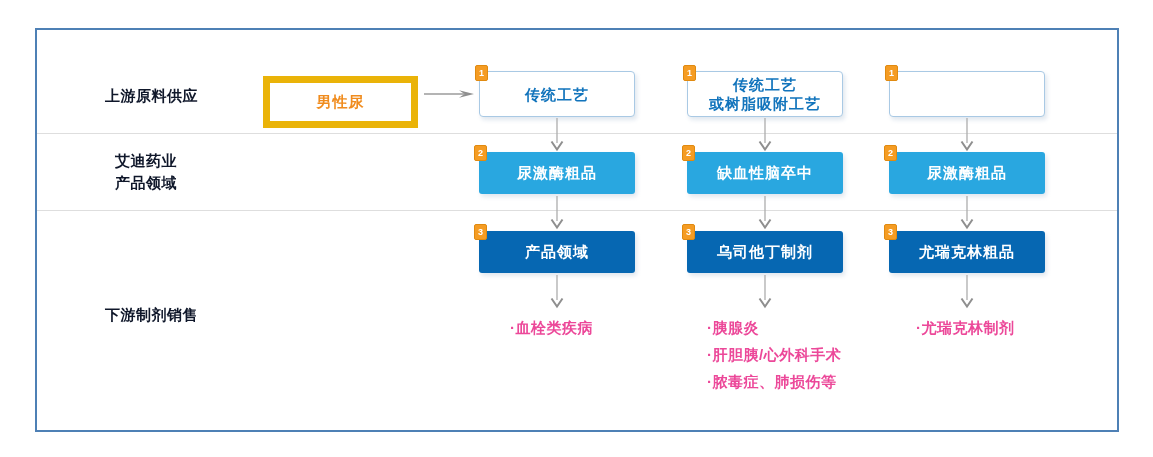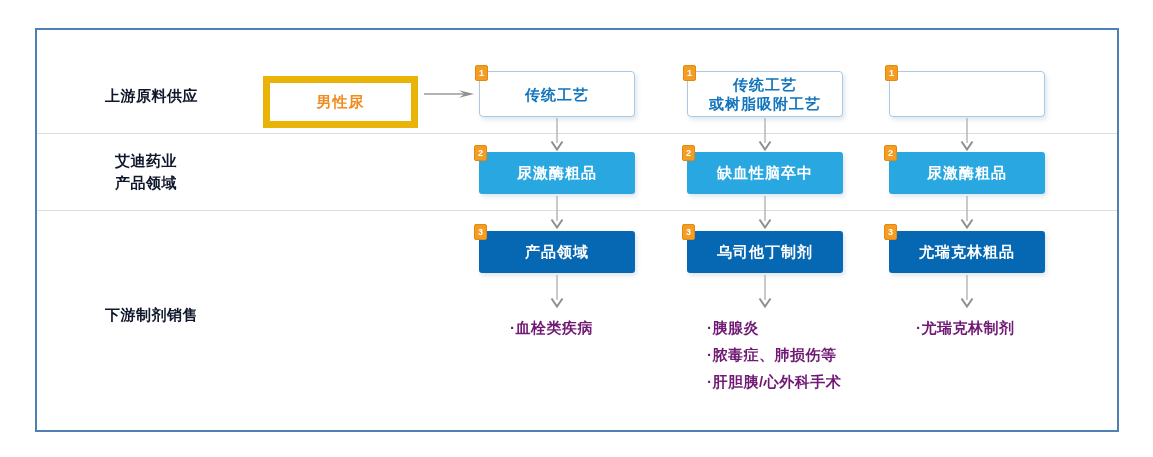--- a/index.html
+++ b/index.html
@@ -33,21 +33,21 @@
   .badge { position:absolute; left:-5px; top:-7px; width:13px; height:16px;
            background:#f59c23; border:1px solid #e08a10; border-radius:2px;
            color:#fff; font-size:9px; font-weight:bold; letter-spacing:0;
            display:flex; align-items:center; justify-content:center; }
 
   .v-arrow { position:absolute; width:14px; height:34px; }
   .x1 { left:550px; } .x2 { left:758px; } .x3 { left:960px; }
   .a1 { top:118px; } .a2 { top:196px; } .a3 { top:275px; }
   .h-arrow { position:absolute; left:424px; top:88px; width:50px; height:12px; }
 
-  .indications { position:absolute; top:314px; color:#701a75; font-weight:bold;
+  .indications { position:absolute; top:314px; color:#ec4899; font-weight:bold;
                  font-size:15px; line-height:27px; letter-spacing:0.5px; }
   .i1 { left:510px; } .i2 { left:707px; } .i3 { left:916px; }
 </style>
 </head>
 <body>
 
 <div class="stage">
   <div class="frame"></div>
   <div class="divider divider-1"></div>
   <div class="divider divider-2"></div>
@@ -113,22 +113,22 @@
   <div class="box formulation c2">
     <span class="badge">3</span>
     <span>乌司他丁制剂</span>
   </div>
   <svg class="v-arrow x2 a3" viewBox="0 0 14 34">
     <line x1="7" y1="0" x2="7" y2="25" stroke="#adadad" stroke-width="1.3"></line>
     <polyline points="1.5,23.5 7,31.5 12.5,23.5" fill="none" stroke="#8f8f8f" stroke-width="2"></polyline>
   </svg>
   <div class="indications i2">
       <div>·胰腺炎</div>
+      <div>·肝胆胰/心外科手术</div>
       <div>·脓毒症、肺损伤等</div>
-      <div>·肝胆胰/心外科手术</div>
     </div>
 
   <div class="box process c3">
     <span class="badge">1</span>
   </div>
   <svg class="v-arrow x3 a1" viewBox="0 0 14 34">
     <line x1="7" y1="0" x2="7" y2="25" stroke="#adadad" stroke-width="1.3"></line>
     <polyline points="1.5,23.5 7,31.5 12.5,23.5" fill="none" stroke="#8f8f8f" stroke-width="2"></polyline>
   </svg>
   <div class="box crude c3">

